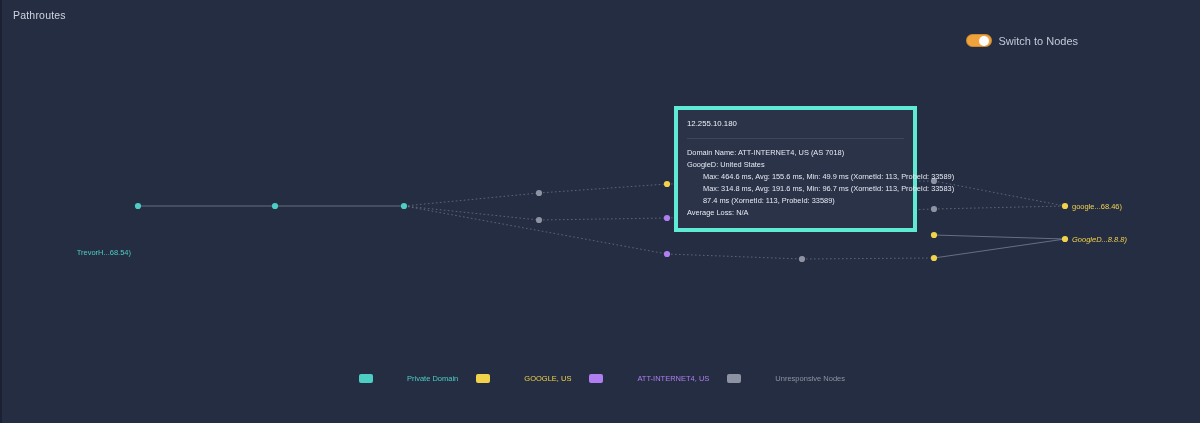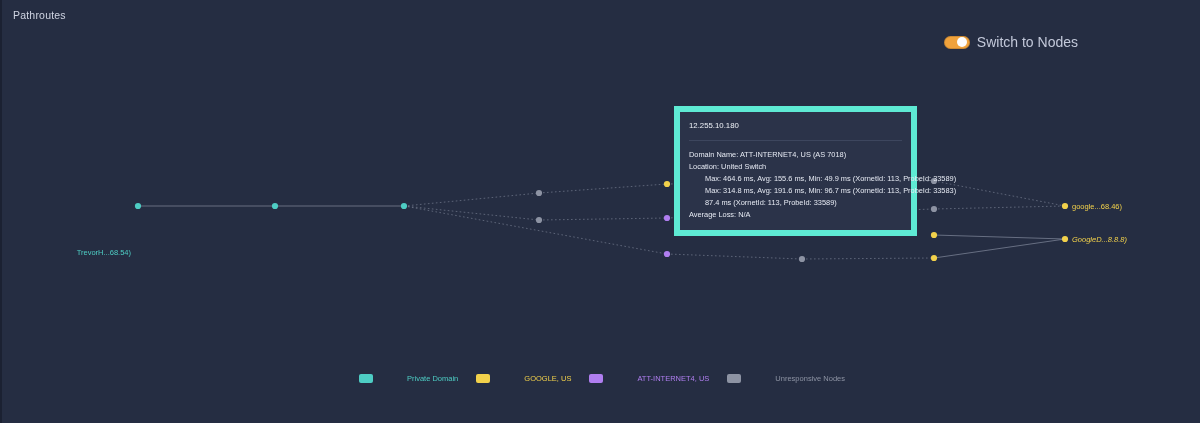--- a/index.html
+++ b/index.html
@@ -52,21 +52,21 @@
   .toggle-knob {
     position: absolute;
     top: 1.5px;
     left: 13.5px;
     width: 10px;
     height: 10px;
     border-radius: 50%;
     background: #fdfdfd;
   }
   .toggle-label {
-    font-size: 14px;
+    font-size: 11px;
     color: #c3c9da;
     white-space: nowrap;
   }
 
   
   #graph {
     position: absolute;
     inset: 0;
   }
   .node-label {
@@ -77,21 +77,21 @@
   }
   .node-label.left { text-align: right; margin-top: 46px; }
 
   
   .tooltip {
     position: absolute;
     left: 672px;
     top: 106px;
     width: 243px;
     background: #2b3349;
-    border: 6px solid #5eead4;
+    border: 4px solid #5eead4;
     box-sizing: border-box;
     padding: 8px 9px 9px 9px;
     color: #e6eaf3;
     font-size: 7.4px;
     line-height: 1.62;
   }
   .tt-ip {
     font-size: 7.8px;
     color: #eef1f7;
     margin-bottom: 7px;
@@ -182,21 +182,21 @@
   <div id="graph-labels">
       <div class="node-label left" style="top: 206px; color: rgb(78, 205, 196); right: 1071px;">TrevorH...68.54)</div>
       <div class="node-label right" style="top: 206px; color: rgb(242, 209, 75); left: 1070px;">google...68.46)</div>
       <div class="node-label right" style="top: 239px; color: rgb(242, 209, 75); left: 1070px; font-style: italic;">GoogleD...8.8.8)</div>
     </div>
 
   <div class="tooltip">
     <div class="tt-ip">12.255.10.180</div>
     <div class="tt-div"></div>
     <div class="tt-row">Domain Name: ATT-INTERNET4, US (AS 7018)</div>
-    <div class="tt-row">Location: United Switch</div>
+    <div class="tt-row">GoogleD: United States</div>
     <div class="tt-row tt-indent">Max: 464.6 ms, Avg: 155.6 ms, Min: 49.9 ms (XornetId: 113, ProbeId: 33589)</div>
     <div class="tt-row tt-indent">Max: 314.8 ms, Avg: 191.6 ms, Min: 96.7 ms (XornetId: 113, ProbeId: 33583)</div>
     <div class="tt-row tt-indent">87.4 ms (XornetId: 113, ProbeId: 33589)</div>
     <div class="tt-row">Average Loss: N/A</div>
   </div>
 
   <div class="legend" id="legend">
       <div class="legend-item">
         <span class="legend-swatch" style="background: rgb(78, 205, 196);"></span>
         <span class="legend-text" style="color: rgb(78, 205, 196);">Private Domain</span>

